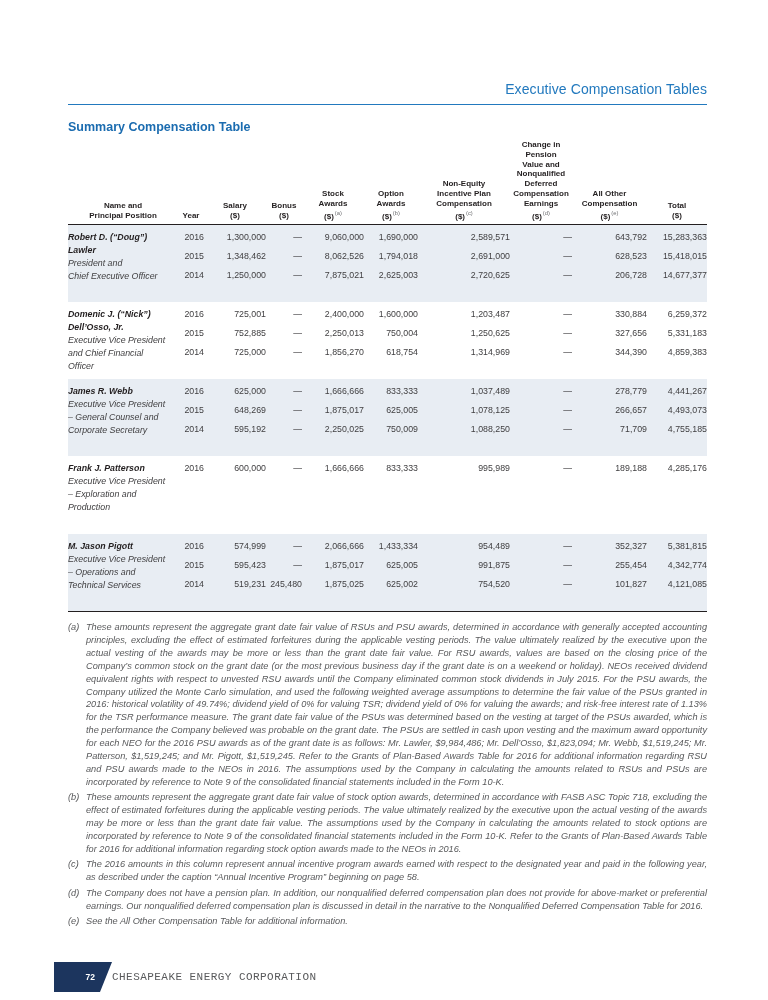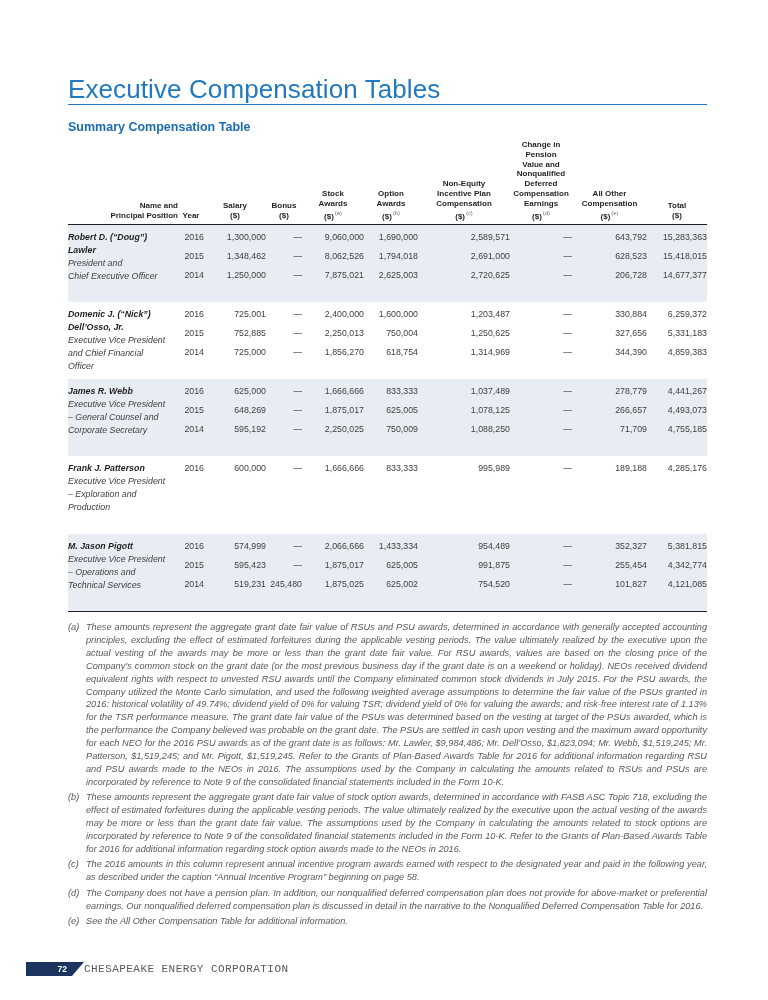--- a/index.html
+++ b/index.html
@@ -4,56 +4,56 @@
 <style>
   html,body{margin:0;padding:0;}
   body{
     width:768px;height:1000px;position:relative;overflow:hidden;
     background:#ffffff;color:#414042;
     font-family:"Liberation Sans",sans-serif;
     -webkit-font-smoothing:antialiased;
   }
   .content{position:absolute;left:68px;top:78px;width:639px;}
   .page-title{
-    font-size:26px;font-weight:400;color:#2279be;margin:0;line-height:22px;letter-spacing:.1px;
+    font-size:14px;font-weight:400;color:#2279be;margin:0;line-height:22px;letter-spacing:.1px;text-align:right;
   }
   .title-rule{border:none;border-top:1px solid #2279be;margin:4px 0 0 0;}
   .section-title{font-size:12.5px;font-weight:bold;color:#1b6cb0;margin:15px 0 0 0;line-height:14px;}
 
   table.comp{border-collapse:collapse;table-layout:fixed;width:639px;margin-top:6px;border-bottom:1.4px solid #231f20;}
   col.c-name{width:110px}col.c-year{width:26px}col.c-salary{width:62px}col.c-bonus{width:36px}
   col.c-stock{width:62px}col.c-option{width:54px}col.c-noneq{width:92px}col.c-pension{width:62px}
   col.c-allother{width:75px}col.c-total{width:60px}
   table.comp thead th{
     vertical-align:bottom;font-size:8px;line-height:9.8px;font-weight:bold;
     color:#231f20;padding:0 0 3px 0;border-bottom:1.4px solid #231f20;
   }
-  table.comp thead th.left{text-align:right;}
+  table.comp thead th.left{text-align:center;}
   table.comp thead .sup{font-size:5.8px;color:#6d6e71;vertical-align:super;font-weight:normal;margin-left:1px;}
   table.comp tbody td{
     font-size:8.8px;line-height:13px;vertical-align:top;text-align:right;
     padding:3px 0;color:#414042;
   }
   table.comp tbody tr:first-child td{padding-top:6px;}
   table.comp tbody tr:last-child td{padding-bottom:20px;}
   table.comp tbody.shaded td{background:#e8edf3;}
   td.name-cell{text-align:left !important;font-style:italic;}
   .exec-name{font-weight:bold;color:#231f20;font-size:8.8px;line-height:13px;}
   .exec-title{font-size:8.8px;line-height:13px;color:#414042;}
 
   .footnotes{margin-top:9px;}
   .footnote{display:flex;font-style:italic;color:#58595b;font-size:9.2px;line-height:12.9px;margin-bottom:2.5px;}
   .fn-label{flex:none;width:18px;}
   .fn-text{flex:1;text-align:justify;}
 
   .footer{position:absolute;left:0;top:962px;width:768px;display:flex;align-items:center;}
   .page-badge{
-    width:58px;height:14px;background:#1c355e;color:#fff;
+    width:58px;height:30px;background:#1c355e;color:#fff;
     clip-path:polygon(0 0,100% 0,calc(100% - 12px) 100%,0 100%);
-    margin-left:26px;box-sizing:border-box;
+    margin-left:54px;box-sizing:border-box;
     display:flex;align-items:center;justify-content:flex-end;padding-right:17px;
     font-size:8.5px;font-weight:bold;line-height:14px;
   }
   .footer-company{font-size:11px;color:#58595b;letter-spacing:.45px;font-family:Liberation Mono, monospace;}
 </style>
 </head>
 <body>
 
 <div class="content">
   <h1 class="page-title">Executive Compensation Tables</h1>

